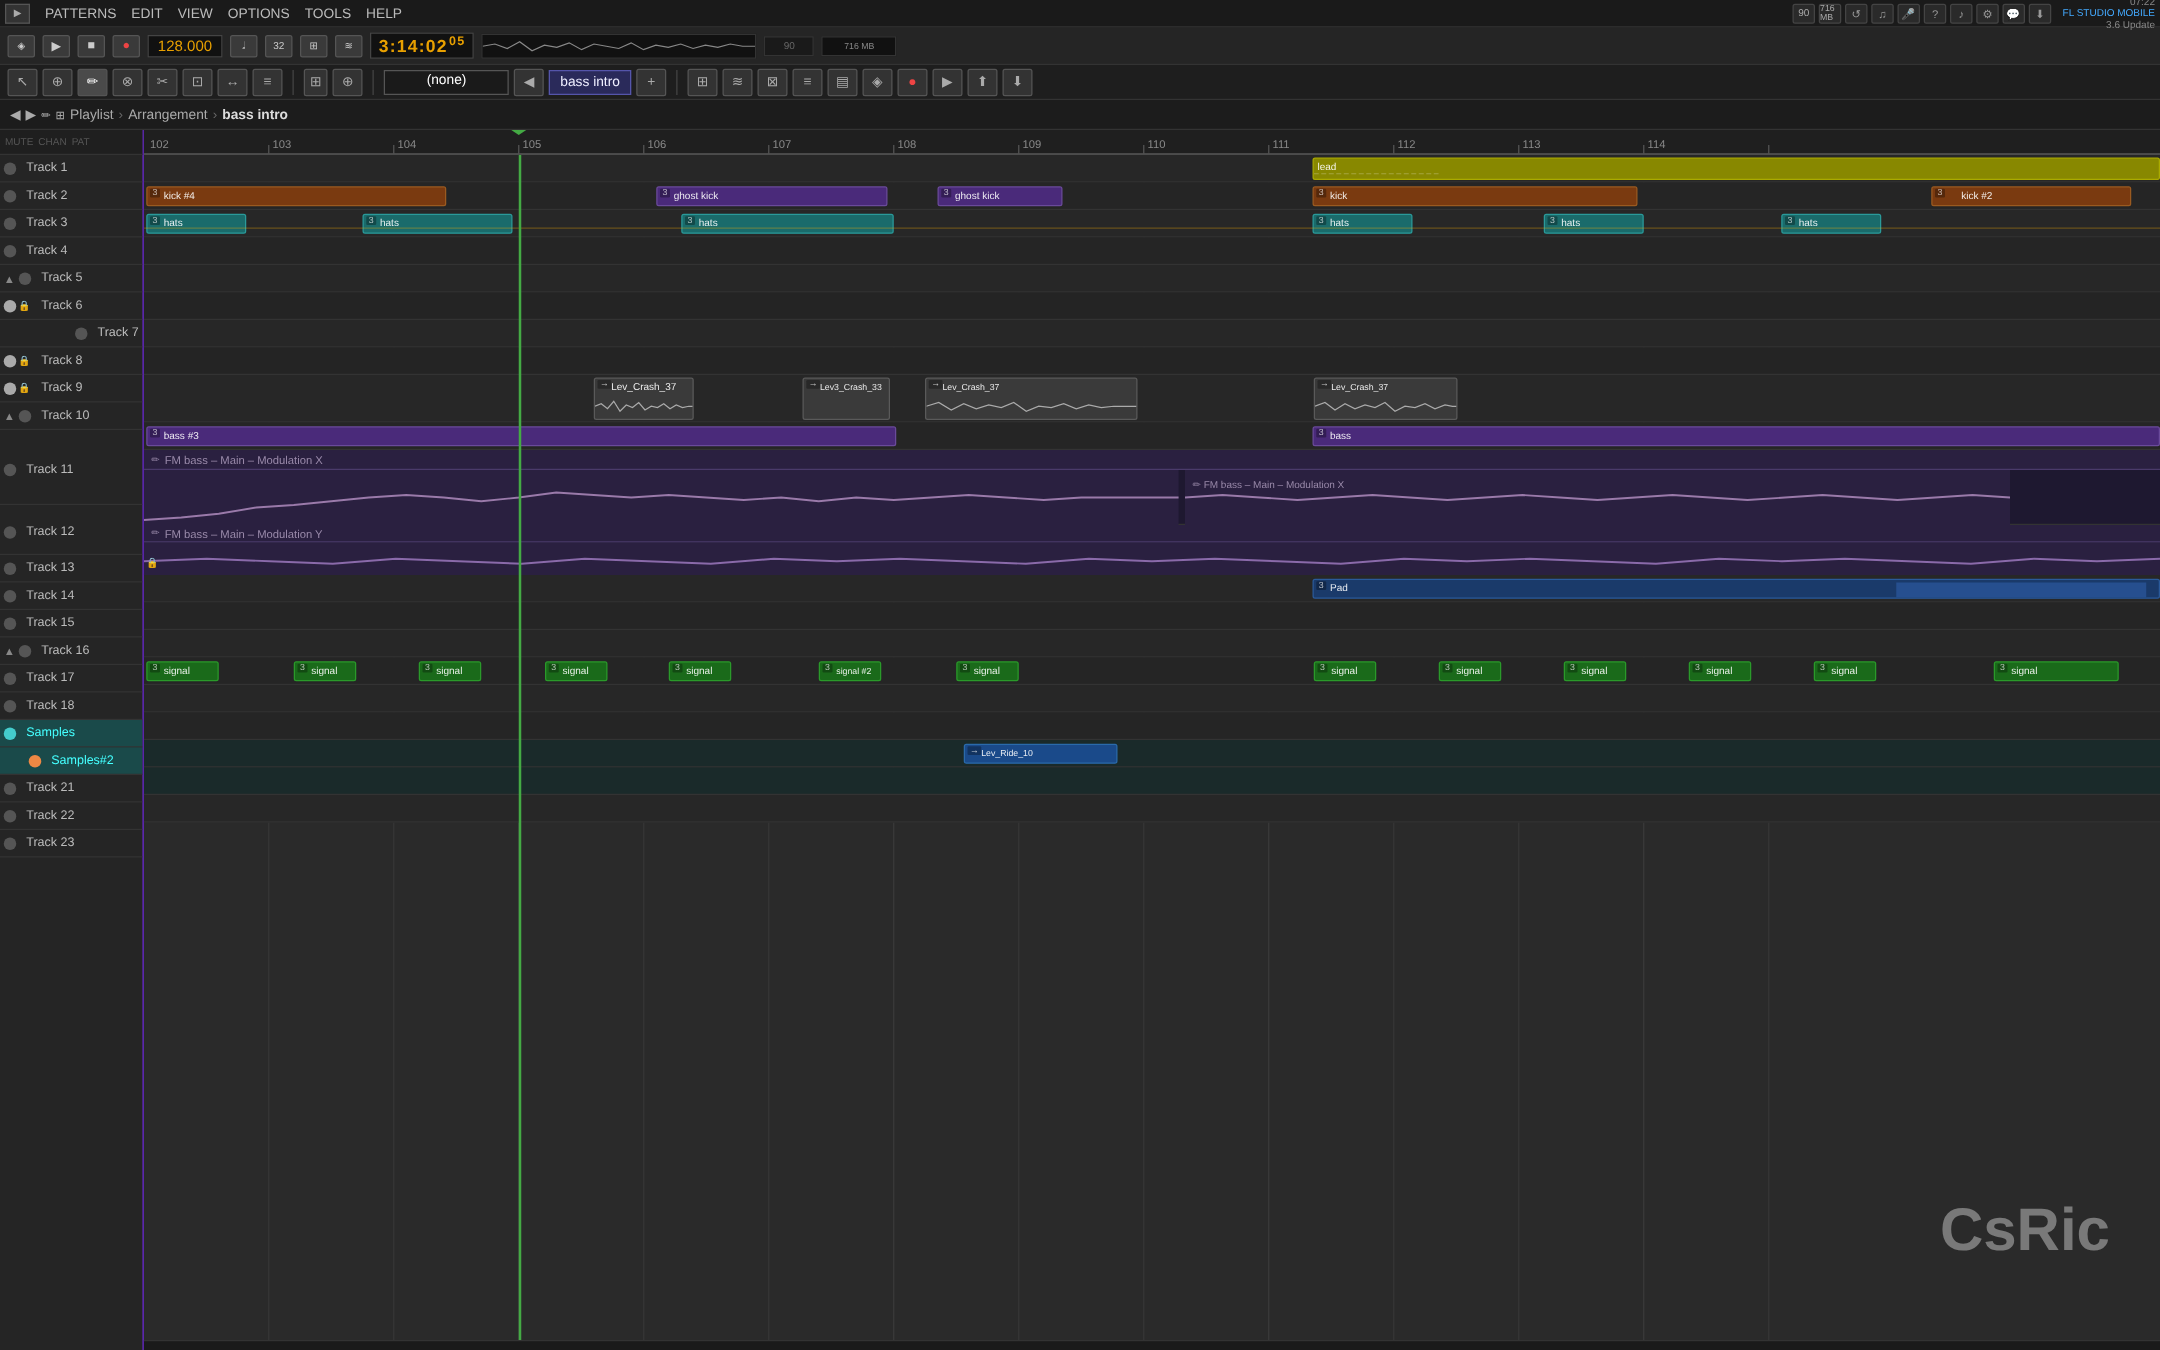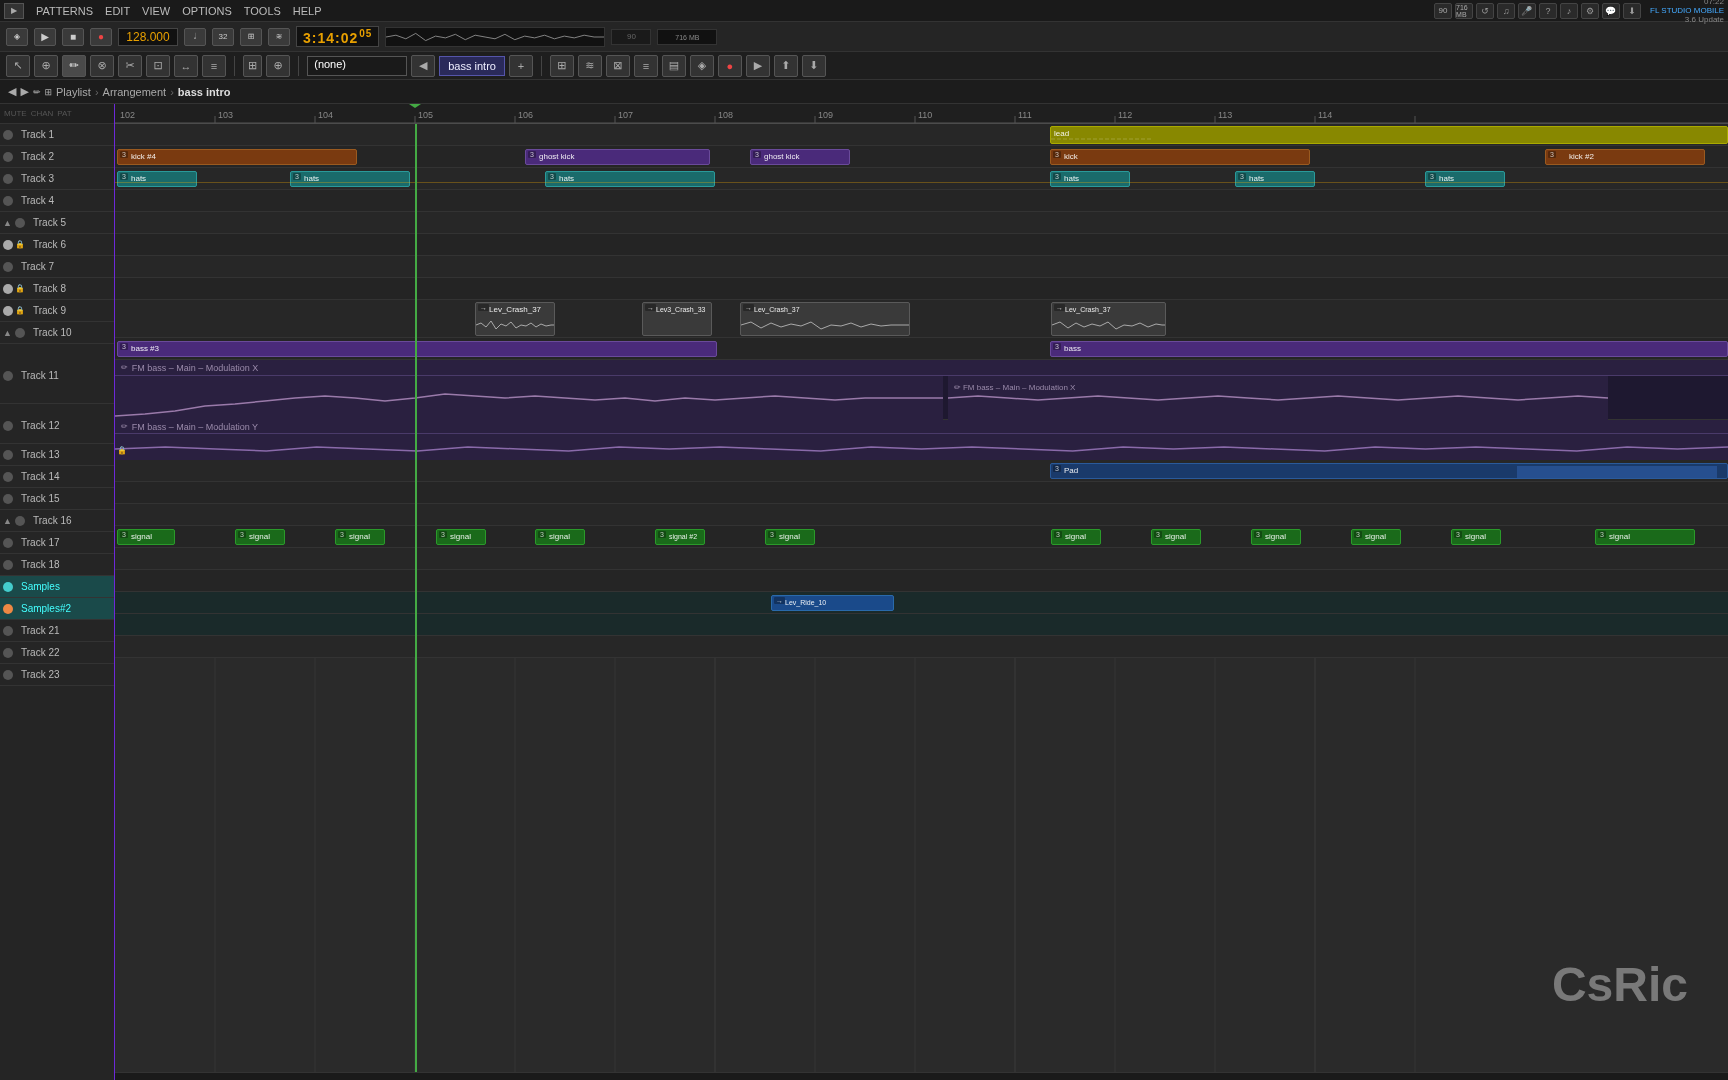--- a/index.html
+++ b/index.html
@@ -93,20 +93,21 @@
     }
     .tool-btn.active { background: #4a4a4a; color: #fff; }
     #pattern-name-box {
       background: #1a1a1a;
       border: 1px solid #555;
       color: #fff;
       font-size: 11px;
       padding: 1px 6px;
       min-width: 100px;
       height: 20px;
+      text-align: center;
     }
 
     
     #breadcrumb-bar {
       height: 24px;
       background: #1c1c1c;
       display: flex;
       align-items: center;
       padding: 0 8px;
       gap: 4px;
@@ -482,21 +483,21 @@
     </div>
 
     <div class="track-row-label" style="height:22px;">
       <div class="track-controls">
         <div class="mini-btn mute" style="background:#aaa;"></div>
         <span class="mini-lock">🔒</span>
         <span class="track-name-text">Track 6</span>
       </div>
     </div>
 
-    <div class="track-row-label" style="height:22px;">
+    <div class="track-row-label" style="height:22px;justify-content:flex-end;">
       <div class="track-controls">
         <div class="mini-btn mute"></div>
         <span class="track-name-text">Track 7</span>
       </div>
     </div>
 
     <div class="track-row-label" style="height:22px;">
       <div class="track-controls">
         <div class="mini-btn mute" style="background:#aaa;"></div>
         <span class="mini-lock">🔒</span>
@@ -577,21 +578,21 @@
       </div>
     </div>
 
     <div class="track-row-label" style="height:22px;background:#1a4a4a;">
       <div class="track-controls">
         <div class="mini-btn" style="background:#4cc;"></div>
         <span class="track-name-text" style="color:#4ff;">Samples</span>
       </div>
     </div>
 
-    <div class="track-row-label" style="height:22px;background:#1a4a4a;">
+    <div class="track-row-label" style="height:22px;background:#1a4a4a;justify-content:center;">
       <div class="track-controls">
         <div class="mini-btn" style="background:#e84;"></div>
         <span class="track-name-text" style="color:#4ff;">Samples#2</span>
       </div>
     </div>
 
     <div class="track-row-label" style="height:22px;">
       <div class="track-controls">
         <div class="mini-btn mute"></div>
         <span class="track-name-text">Track 21</span>

